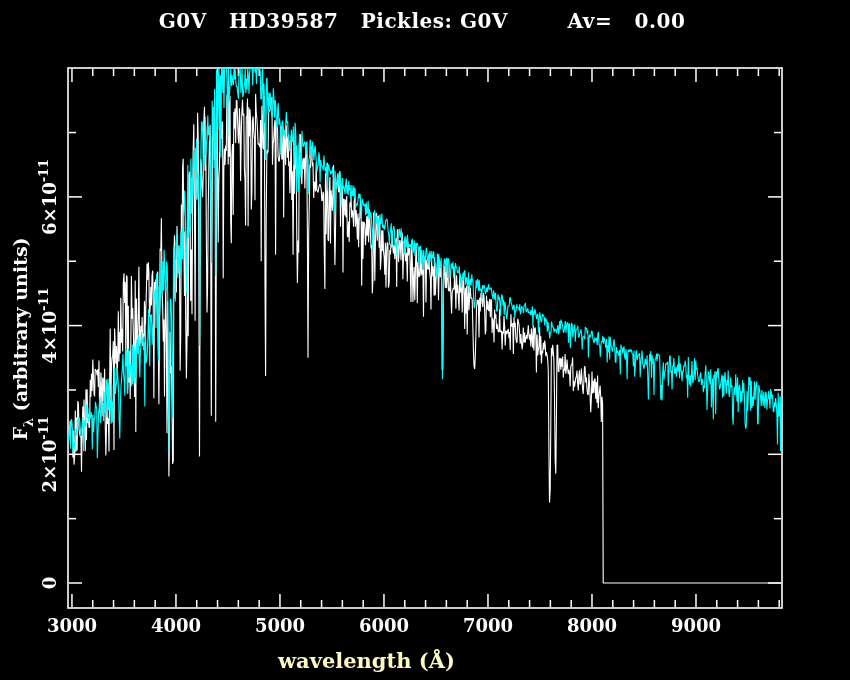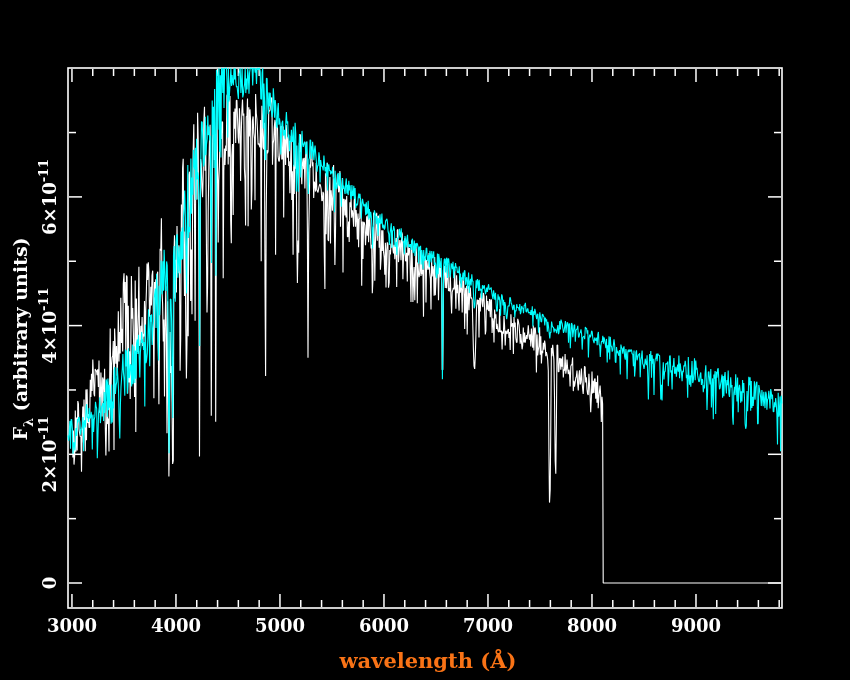--- a/index.html
+++ b/index.html
@@ -1,22 +1,22 @@
 <!DOCTYPE html>
 <html><head>
 <meta charset="utf-8">
 <style>
   html,body{margin:0;padding:0;background:#000;}
   .stage{position:relative;width:850px;height:680px;background:#000;overflow:hidden;
          font-family:"DejaVu Serif", serif;}
   .stage svg{position:absolute;left:0;top:0;}
   .title{position:absolute;left:72px;top:9px;width:700px;text-align:center;
          color:#fff;font-size:20px;font-weight:bold;white-space:pre;letter-spacing:0.5px;}
-  .xlabel{position:absolute;left:278px;top:648px;width:300px;text-align:center;
-          color:#f97316;font-size:21px;font-weight:bold;}
+  .xlabel{position:absolute;left:278px;top:648px;width:300px;text-align:left;
+          color:#fef9c3;font-size:21px;font-weight:bold;}
   .ylabel{position:absolute;left:-103px;top:326px;width:250px;height:26px;text-align:center;
           color:#fff;font-size:19px;font-weight:bold;transform:rotate(-90deg);white-space:pre;}
   .ylabel .sub{font-size:13px;vertical-align:-6px;}
   .ticktext{font-family:"DejaVu Serif",serif;font-weight:bold;fill:#ffffff;}
 </style>
 </head>
 <body>
 
 <div class="stage">
   <svg id="plot" width="850" height="680" viewBox="0 0 850 680">
@@ -114,15 +114,16 @@
       <text x="487.97552804078657" y="632" text-anchor="middle" font-size="18" class="ticktext">7000</text>
       <text x="591.9813546977422" y="632" text-anchor="middle" font-size="18" class="ticktext">8000</text>
       <text x="695.9871813546978" y="632" text-anchor="middle" font-size="18" class="ticktext">9000</text>
       <text x="56" y="583" text-anchor="middle" font-size="18" class="ticktext" transform="rotate(-90 56 583)"><tspan>0</tspan></text>
       <text x="56" y="454.3" text-anchor="middle" font-size="18" class="ticktext" transform="rotate(-90 56 454.3)"><tspan>2×10</tspan><tspan dy="-8" font-size="13">-11</tspan></text>
       <text x="56" y="325.6" text-anchor="middle" font-size="18" class="ticktext" transform="rotate(-90 56 325.6)"><tspan>4×10</tspan><tspan dy="-8" font-size="13">-11</tspan></text>
       <text x="56" y="196.90000000000003" text-anchor="middle" font-size="18" class="ticktext" transform="rotate(-90 56 196.90000000000003)"><tspan>6×10</tspan><tspan dy="-8" font-size="13">-11</tspan></text>
       <polyline points="72.8,457.6 73.4,430.4 74.0,464.6 74.7,455.4 75.3,410.5 75.9,451.8 76.5,417.5 77.2,450.5 77.8,401.0 78.4,403.6 79.0,429.1 79.6,433.2 80.3,436.6 80.9,436.2 81.5,471.8 82.1,431.8 82.8,406.4 83.4,442.4 84.0,399.6 84.6,425.0 85.3,451.3 85.9,389.4 86.5,440.3 87.1,389.2 87.8,423.1 88.4,413.9 89.0,427.4 89.6,427.5 90.3,379.8 90.9,397.1 91.5,373.8 92.1,390.9 92.8,359.4 93.4,374.6 94.0,393.6 94.6,396.3 95.2,369.1 95.9,370.5 96.5,370.8 97.1,375.1 97.7,369.3 98.4,386.9 99.0,360.5 99.6,412.7 100.2,403.9 100.9,372.4 101.5,389.3 102.1,416.4 102.7,377.5 103.4,380.2 104.0,401.2 104.6,368.7 105.2,422.6 105.9,455.5 106.5,425.7 107.1,401.3 107.7,424.1 108.4,418.6 109.0,451.5 109.6,384.9 110.2,328.5 110.9,400.8 111.5,365.2 112.1,357.4 112.7,356.0 113.3,341.0 114.0,449.9 114.6,328.6 115.2,343.8 115.8,363.7 116.5,346.0 117.1,375.8 117.7,359.7 118.3,311.3 119.0,361.5 119.6,332.1 120.2,353.4 120.8,297.8 121.5,343.1 122.1,328.8 122.7,351.5 123.3,283.9 124.0,273.2 124.6,302.9 125.2,281.9 125.8,357.1 126.5,275.6 127.1,276.9 127.7,393.5 128.3,305.7 128.9,382.6 129.6,351.2 130.2,399.1 130.8,351.1 131.4,276.1 132.1,318.8 132.7,308.0 133.3,331.0 133.9,353.3 134.6,397.0 135.2,280.4 135.8,432.1 136.4,298.5 137.1,352.0 137.7,337.5 138.3,313.5 138.9,266.7 139.6,346.0 140.2,342.6 140.8,325.8 141.4,339.8 142.1,317.1 142.7,346.1 143.3,333.7 143.9,336.6 144.5,301.1 145.2,341.9 145.8,309.7 146.4,290.7 147.0,263.5 147.7,280.1 148.3,262.2 148.9,271.5 149.5,316.7 150.2,307.5 150.8,286.7 151.4,305.6 152.0,275.5 152.7,270.7 153.3,309.0 153.9,398.2 154.5,282.0 155.2,289.0 155.8,279.2 156.4,291.5 157.0,275.7 157.7,271.7 158.3,343.1 158.9,404.2 159.5,339.8 160.1,248.8 160.8,250.5 161.4,218.2 162.0,291.3 162.6,303.5 163.3,341.4 163.9,319.6 164.5,396.4 165.1,326.9 165.8,286.2 166.4,339.6 167.0,433.2 167.6,301.2 168.3,400.6 168.9,476.6 169.5,437.2 170.1,332.0 170.8,373.0 171.4,365.9 172.0,402.2 172.6,464.0 173.3,460.6 173.9,255.0 174.5,235.2 175.1,298.6 175.8,259.8 176.4,292.6 177.0,225.9 177.6,262.1 178.2,273.3 178.9,245.3 179.5,256.0 180.1,370.8 180.7,337.8 181.4,204.4 182.0,253.7 182.6,168.1 183.2,158.7 183.9,248.8 184.5,296.1 185.1,231.6 185.7,319.6 186.4,378.5 187.0,341.6 187.6,212.3 188.2,336.3 188.9,175.2 189.5,171.7 190.1,213.0 190.7,300.9 191.4,249.5 192.0,314.3 192.6,206.1 193.2,149.4 193.8,124.2 194.5,211.2 195.1,320.8 195.7,176.8 196.3,148.2 197.0,199.6 197.6,112.8 198.2,137.9 198.8,258.8 199.5,456.4 200.1,285.7 200.7,159.0 201.3,163.7 202.0,187.7 202.6,197.2 203.2,176.6 203.8,121.5 204.5,106.7 205.1,170.7 205.7,125.3 206.3,228.7 207.0,312.4 207.6,285.3 208.2,211.8 208.8,169.9 209.4,143.7 210.1,124.7 210.7,244.6 211.3,415.7 211.9,243.0 212.6,140.6 213.2,126.2 213.8,115.1 214.4,159.9 215.1,138.4 215.7,421.8 216.3,261.3 216.9,105.8 217.6,167.7 218.2,242.6 218.8,180.8 219.4,166.8 220.1,130.4 220.7,131.4 221.3,139.0 221.9,121.6 222.6,122.2 223.2,278.2 223.8,171.6 224.4,148.5 225.0,165.0 225.7,145.4 226.3,151.0 226.9,95.6 227.5,94.2 228.2,164.4 228.8,99.7 229.4,156.7 230.0,95.9 230.7,220.9 231.3,243.2 231.9,156.1 232.5,144.1 233.2,215.1 233.8,111.7 234.4,128.8 235.0,108.4 235.7,143.0 236.3,100.5 236.9,100.3 237.5,117.7 238.2,137.5 238.8,143.4 239.4,108.2 240.0,123.0 240.6,181.1 241.3,132.3 241.9,110.6 242.5,99.6 243.1,115.7 243.8,113.6 244.4,168.5 245.0,179.6 245.6,225.6 246.3,116.5 246.9,117.1 247.5,98.4 248.1,226.3 248.8,107.2 249.4,136.5 250.0,109.4 250.6,121.6 251.3,209.6 251.9,189.8 252.5,120.6 253.1,116.4 253.8,133.0 254.4,138.6 255.0,200.2 255.6,94.1 256.3,113.5 256.9,119.0 257.5,130.1 258.1,144.5 258.7,143.5 259.4,145.5 260.0,147.2 260.6,119.9 261.2,261.3 261.9,105.8 262.5,116.9 263.1,147.1 263.7,149.3 264.4,122.7 265.0,285.3 265.6,376.0 266.2,214.8 266.9,150.2 267.5,153.4 268.1,151.1 268.7,112.2 269.4,110.8 270.0,110.2 270.6,103.6 271.2,98.4 271.9,97.6 272.5,164.8 273.1,143.7 273.7,139.8 274.3,127.0 275.0,119.9 275.6,254.8 276.2,121.4 276.8,126.9 277.5,127.0 278.1,156.4 278.7,160.8 279.3,161.4 280.0,151.8 280.6,127.1 281.2,126.1 281.8,159.5 282.5,158.3 283.1,126.4 283.7,217.4 284.3,134.4 285.0,142.3 285.6,165.0 286.2,124.7 286.8,136.1 287.5,157.7 288.1,136.7 288.7,166.1 289.3,161.3 289.9,193.3 290.6,162.1 291.2,135.8 291.8,200.1 292.4,171.3 293.1,254.7 293.7,164.7 294.3,193.9 294.9,140.6 295.6,168.7 296.2,163.6 296.8,238.6 297.4,282.9 298.1,240.4 298.7,252.7 299.3,142.7 299.9,152.2 300.6,134.3 301.2,171.3 301.8,184.2 302.4,164.1 303.1,158.2 303.7,169.1 304.3,157.7 304.9,188.4 305.5,161.0 306.2,141.8 306.8,155.5 307.4,233.7 308.0,357.8 308.7,234.5 309.3,203.5 309.9,164.4 310.5,167.8 311.2,146.3 311.8,152.8 312.4,166.3 313.0,162.2 313.7,198.1 314.3,181.6 314.9,184.3 315.5,191.6 316.2,162.9 316.8,189.8 317.4,191.1 318.0,192.4 318.7,188.1 319.3,185.6 319.9,183.9 320.5,185.7 321.2,189.3 321.8,200.6 322.4,200.7 323.0,191.9 323.6,193.7 324.3,253.8 324.9,289.1 325.5,173.2 326.1,234.3 326.8,196.0 327.4,162.8 328.0,239.5 328.6,241.1 329.3,192.2 329.9,176.9 330.5,243.5 331.1,190.3 331.8,200.3 332.4,210.8 333.0,189.4 333.6,164.9 334.3,222.4 334.9,264.9 335.5,233.5 336.1,182.8 336.8,186.8 337.4,174.6 338.0,177.8 338.6,192.3 339.2,190.6 339.9,171.1 340.5,226.7 341.1,193.7 341.7,189.4 342.4,178.0 343.0,272.5 343.6,198.9 344.2,199.6 344.9,215.5 345.5,199.5 346.1,217.6 346.7,196.0 347.4,236.7 348.0,236.6 348.6,221.5 349.2,241.9 349.9,202.2 350.5,207.2 351.1,198.4 351.7,217.8 352.4,210.2 353.0,214.9 353.6,226.7 354.2,200.6 354.8,196.7 355.5,226.8 356.1,210.0 356.7,217.8 357.3,239.5 358.0,213.6 358.6,247.3 359.2,219.2 359.8,218.3 360.5,198.1 361.1,213.1 361.7,285.7 362.3,221.4 363.0,259.1 363.6,222.1 364.2,222.4 364.8,225.4 365.5,245.2 366.1,233.8 366.7,216.2 367.3,235.8 368.0,215.2 368.6,242.2 369.2,215.3 369.8,218.0 370.4,233.7 371.1,248.4 371.7,244.7 372.3,293.3 372.9,280.3 373.6,212.6 374.2,234.4 374.8,280.7 375.4,242.7 376.1,221.7 376.7,212.7 377.3,240.8 377.9,216.6 378.6,215.8 379.2,247.8 379.8,219.6 380.4,269.7 381.1,258.0 381.7,230.3 382.3,251.1 382.9,230.3 383.6,252.4 384.2,257.8 384.8,274.7 385.4,242.8 386.0,287.5 386.7,250.2 387.3,242.4 387.9,243.9 388.5,287.8 389.2,282.5 389.8,249.9 390.4,254.4 391.0,243.5 391.7,247.5 392.3,231.2 392.9,248.6 393.5,253.5 394.2,244.8 394.8,259.2 395.4,247.0 396.0,238.0 396.7,287.0 397.3,229.9 397.9,229.6 398.5,262.1 399.2,249.8 399.8,240.0 400.4,244.6 401.0,260.2 401.7,232.2 402.3,234.1 402.9,279.3 403.5,256.5 404.1,251.6 404.8,238.3 405.4,260.3 406.0,261.2 406.6,252.7 407.3,281.6 407.9,241.4 408.5,255.4 409.1,248.6 409.8,248.5 410.4,276.9 411.0,302.0 411.6,240.4 412.3,259.3 412.9,301.9 413.5,282.4 414.1,267.0 414.8,300.3 415.4,271.5 416.0,247.1 416.6,254.4 417.3,303.2 417.9,262.4 418.5,272.3 419.1,277.3 419.7,272.5 420.4,250.2 421.0,276.1 421.6,256.5 422.2,274.3 422.9,269.8 423.5,316.7 424.1,256.4 424.7,259.1 425.4,258.6 426.0,302.4 426.6,259.9 427.2,264.2 427.9,269.8 428.5,268.1 429.1,253.0 429.7,272.5 430.4,278.7 431.0,309.6 431.6,258.8 432.2,276.4 432.9,266.2 433.5,270.5 434.1,295.8 434.7,257.1 435.3,295.2 436.0,280.2 436.6,273.4 437.2,271.9 437.8,262.1 438.5,300.2 439.1,270.7 439.7,261.0 440.3,277.4 441.0,268.0 441.6,270.0 442.2,369.7 442.8,369.7 443.5,283.2 444.1,268.0 444.7,265.9 445.3,288.1 446.0,267.1 446.6,288.2 447.2,276.6 447.8,264.0 448.5,291.1 449.1,288.1 449.7,291.4 450.3,273.8 450.9,295.7 451.6,313.6 452.2,292.1 452.8,290.0 453.4,287.8 454.1,289.4 454.7,269.6 455.3,288.3 455.9,308.8 456.6,275.3 457.2,293.3 457.8,284.7 458.4,298.1 459.1,310.6 459.7,275.5 460.3,292.6 460.9,283.6 461.6,289.7 462.2,312.6 462.8,281.6 463.4,274.8 464.1,294.8 464.7,328.9 465.3,287.8 465.9,313.4 466.6,286.1 467.2,334.4 467.8,298.9 468.4,286.0 469.0,310.2 469.7,293.7 470.3,287.5 470.9,298.5 471.5,297.5 472.2,299.9 472.8,325.1 473.4,349.3 474.0,365.8 474.7,369.0 475.3,356.0 475.9,335.1 476.5,308.2 477.2,299.5 477.8,304.4 478.4,299.9 479.0,337.5 479.7,297.7 480.3,311.4 480.9,294.1 481.5,292.3 482.2,302.8 482.8,307.1 483.4,292.9 484.0,296.3 484.6,309.7 485.3,334.5 485.9,330.6 486.5,295.4 487.1,309.6 487.8,301.1 488.4,310.2 489.0,310.9 489.6,299.1 490.3,317.2 490.9,299.9 491.5,299.8 492.1,332.9 492.8,318.4 493.4,322.3 494.0,342.5 494.6,309.5 495.3,318.5 495.9,314.3 496.5,328.9 497.1,323.9 497.8,329.6 498.4,331.5 499.0,332.1 499.6,308.9 500.2,332.0 500.9,331.5 501.5,330.7 502.1,349.5 502.7,331.6 503.4,333.7 504.0,316.0 504.6,326.1 505.2,345.5 505.9,330.8 506.5,331.9 507.1,334.0 507.7,330.5 508.4,329.0 509.0,337.9 509.6,331.9 510.2,350.0 510.9,314.3 511.5,326.4 512.1,325.7 512.7,323.1 513.4,353.9 514.0,317.0 514.6,327.2 515.2,322.6 515.8,337.6 516.5,342.5 517.1,342.3 517.7,318.8 518.3,320.8 519.0,324.8 519.6,332.6 520.2,343.6 520.8,334.1 521.5,342.1 522.1,349.3 522.7,345.1 523.3,327.5 524.0,342.5 524.6,332.5 525.2,342.7 525.8,338.6 526.5,335.2 527.1,338.9 527.7,332.5 528.3,325.3 529.0,335.9 529.6,339.6 530.2,334.3 530.8,346.4 531.4,328.6 532.1,339.5 532.7,347.7 533.3,325.6 533.9,350.4 534.6,328.5 535.2,327.6 535.8,334.5 536.4,372.5 537.1,334.6 537.7,355.5 538.3,350.1 538.9,346.4 539.6,327.3 540.2,354.8 540.8,336.2 541.4,363.5 542.1,350.9 542.7,353.2 543.3,342.9 543.9,349.7 544.6,340.5 545.2,344.3 545.8,356.1 546.4,352.0 547.1,355.0 547.7,359.9 548.3,370.7 548.9,449.5 549.5,502.6 550.2,489.6 550.8,425.2 551.4,347.9 552.0,356.1 552.7,344.9 553.3,352.3 553.9,359.9 554.5,396.7 555.2,460.9 555.8,473.8 556.4,422.8 557.0,345.2 557.7,345.0 558.3,371.7 558.9,371.6 559.5,358.5 560.2,358.4 560.8,369.7 561.4,358.5 562.0,366.7 562.7,356.5 563.3,377.5 563.9,369.2 564.5,370.7 565.1,354.1 565.8,373.7 566.4,369.4 567.0,359.6 567.6,368.0 568.3,374.3 568.9,369.7 569.5,372.9 570.1,386.6 570.8,366.4 571.4,364.6 572.0,364.9 572.6,357.5 573.3,391.1 573.9,380.7 574.5,386.7 575.1,383.0 575.8,377.7 576.4,376.4 577.0,370.6 577.6,383.2 578.3,390.4 578.9,375.5 579.5,370.3 580.1,384.6 580.7,382.9 581.4,368.5 582.0,380.8 582.6,388.3 583.2,393.9 583.9,380.7 584.5,366.2 585.1,367.1 585.7,382.4 586.4,377.3 587.0,389.5 587.6,393.8 588.2,395.1 588.9,373.7 589.5,384.0 590.1,395.6 590.7,412.3 591.4,397.2 592.0,371.4 592.6,393.4 593.2,380.8 593.9,392.9 594.5,379.2 595.1,378.6 595.7,398.7 596.3,382.1 597.0,402.8 597.6,375.5 598.2,408.3 598.8,398.3 599.5,391.1 600.1,385.5 600.7,396.2 601.3,422.1 602.0,396.8 602.6,403.7 603.2,583.0 603.8,583.0 604.5,583.0 605.1,583.0 605.7,583.0 606.3,583.0 607.0,583.0 607.6,583.0 608.2,583.0 608.8,583.0 609.5,583.0 610.1,583.0 610.7,583.0 611.3,583.0 612.0,583.0 612.6,583.0 613.2,583.0 613.8,583.0 614.4,583.0 615.1,583.0 615.7,583.0 616.3,583.0 616.9,583.0 617.6,583.0 618.2,583.0 618.8,583.0 619.4,583.0 620.1,583.0 620.7,583.0 621.3,583.0 621.9,583.0 622.6,583.0 623.2,583.0 623.8,583.0 624.4,583.0 625.1,583.0 625.7,583.0 626.3,583.0 626.9,583.0 627.6,583.0 628.2,583.0 628.8,583.0 629.4,583.0 630.0,583.0 630.7,583.0 631.3,583.0 631.9,583.0 632.5,583.0 633.2,583.0 633.8,583.0 634.4,583.0 635.0,583.0 635.7,583.0 636.3,583.0 636.9,583.0 637.5,583.0 638.2,583.0 638.8,583.0 639.4,583.0 640.0,583.0 640.7,583.0 641.3,583.0 641.9,583.0 642.5,583.0 643.2,583.0 643.8,583.0 644.4,583.0 645.0,583.0 645.6,583.0 646.3,583.0 646.9,583.0 647.5,583.0 648.1,583.0 648.8,583.0 649.4,583.0 650.0,583.0 650.6,583.0 651.3,583.0 651.9,583.0 652.5,583.0 653.1,583.0 653.8,583.0 654.4,583.0 655.0,583.0 655.6,583.0 656.3,583.0 656.9,583.0 657.5,583.0 658.1,583.0 658.8,583.0 659.4,583.0 660.0,583.0 660.6,583.0 661.2,583.0 661.9,583.0 662.5,583.0 663.1,583.0 663.7,583.0 664.4,583.0 665.0,583.0 665.6,583.0 666.2,583.0 666.9,583.0 667.5,583.0 668.1,583.0 668.7,583.0 669.4,583.0 670.0,583.0 670.6,583.0 671.2,583.0 671.9,583.0 672.5,583.0 673.1,583.0 673.7,583.0 674.4,583.0 675.0,583.0 675.6,583.0 676.2,583.0 676.9,583.0 677.5,583.0 678.1,583.0 678.7,583.0 679.3,583.0 680.0,583.0 680.6,583.0 681.2,583.0 681.8,583.0 682.5,583.0 683.1,583.0 683.7,583.0 684.3,583.0 685.0,583.0 685.6,583.0 686.2,583.0 686.8,583.0 687.5,583.0 688.1,583.0 688.7,583.0 689.3,583.0 690.0,583.0 690.6,583.0 691.2,583.0 691.8,583.0 692.5,583.0 693.1,583.0 693.7,583.0 694.3,583.0 694.9,583.0 695.6,583.0 696.2,583.0 696.8,583.0 697.4,583.0 698.1,583.0 698.7,583.0 699.3,583.0 699.9,583.0 700.6,583.0 701.2,583.0 701.8,583.0 702.4,583.0 703.1,583.0 703.7,583.0 704.3,583.0 704.9,583.0 705.6,583.0 706.2,583.0 706.8,583.0 707.4,583.0 708.1,583.0 708.7,583.0 709.3,583.0 709.9,583.0 710.5,583.0 711.2,583.0 711.8,583.0 712.4,583.0 713.0,583.0 713.7,583.0 714.3,583.0 714.9,583.0 715.5,583.0 716.2,583.0 716.8,583.0 717.4,583.0 718.0,583.0 718.7,583.0 719.3,583.0 719.9,583.0 720.5,583.0 721.2,583.0 721.8,583.0 722.4,583.0 723.0,583.0 723.7,583.0 724.3,583.0 724.9,583.0 725.5,583.0 726.1,583.0 726.8,583.0 727.4,583.0 728.0,583.0 728.6,583.0 729.3,583.0 729.9,583.0 730.5,583.0 731.1,583.0 731.8,583.0 732.4,583.0 733.0,583.0 733.6,583.0 734.3,583.0 734.9,583.0 735.5,583.0 736.1,583.0 736.8,583.0 737.4,583.0 738.0,583.0 738.6,583.0 739.3,583.0 739.9,583.0 740.5,583.0 741.1,583.0 741.7,583.0 742.4,583.0 743.0,583.0 743.6,583.0 744.2,583.0 744.9,583.0 745.5,583.0 746.1,583.0 746.7,583.0 747.4,583.0 748.0,583.0 748.6,583.0 749.2,583.0 749.9,583.0 750.5,583.0 751.1,583.0 751.7,583.0 752.4,583.0 753.0,583.0 753.6,583.0 754.2,583.0 754.9,583.0 755.5,583.0 756.1,583.0 756.7,583.0 757.4,583.0 758.0,583.0 758.6,583.0 759.2,583.0 759.8,583.0 760.5,583.0 761.1,583.0 761.7,583.0 762.3,583.0 763.0,583.0 763.6,583.0 764.2,583.0 764.8,583.0 765.5,583.0 766.1,583.0 766.7,583.0 767.3,583.0 768.0,583.0 768.6,583.0 769.2,583.0 769.8,583.0 770.5,583.0 771.1,583.0 771.7,583.0 772.3,583.0 773.0,583.0 773.6,583.0 774.2,583.0 774.8,583.0 775.4,583.0 776.1,583.0 776.7,583.0 777.3,583.0 777.9,583.0 778.6,583.0 779.2,583.0 779.8,583.0 780.4,583.0 781.1,583.0 781.7,583.0" fill="none" stroke="#ffffff" stroke-width="1.1" stroke-linejoin="bevel"></polyline>
       <polyline points="68.0,435.4 68.6,440.6 69.2,432.9 69.9,420.9 70.5,448.8 71.1,419.6 71.7,419.5 72.4,428.9 73.0,453.8 73.6,443.4 74.2,442.3 74.9,450.4 75.5,434.0 76.1,428.0 76.7,436.0 77.4,418.9 78.0,422.4 78.6,417.1 79.2,418.1 79.9,422.2 80.5,434.6 81.1,429.8 81.7,428.7 82.4,426.3 83.0,417.1 83.6,451.3 84.2,422.4 84.8,420.1 85.5,427.5 86.1,407.3 86.7,404.2 87.3,417.4 88.0,417.4 88.6,421.9 89.2,408.0 89.8,418.2 90.5,417.9 91.1,411.9 91.7,415.8 92.3,449.6 93.0,414.6 93.6,432.0 94.2,419.8 94.8,416.9 95.5,401.9 96.1,406.3 96.7,408.5 97.3,458.3 98.0,434.2 98.6,412.7 99.2,407.5 99.8,397.2 100.4,423.1 101.1,414.5 101.7,406.2 102.3,405.8 102.9,402.9 103.6,421.0 104.2,392.1 104.8,412.9 105.4,405.2 106.1,379.4 106.7,382.1 107.3,416.8 107.9,378.6 108.6,410.2 109.2,384.8 109.8,407.8 110.4,399.5 111.1,423.7 111.7,384.4 112.3,422.5 112.9,401.6 113.6,408.4 114.2,370.1 114.8,367.0 115.4,393.9 116.1,385.2 116.7,382.1 117.3,367.7 117.9,377.7 118.5,388.8 119.2,420.5 119.8,438.5 120.4,404.9 121.0,387.0 121.7,376.6 122.3,369.0 122.9,354.1 123.5,372.9 124.2,380.9 124.8,395.8 125.4,349.5 126.0,366.4 126.7,350.4 127.3,393.7 127.9,383.6 128.5,348.3 129.2,378.1 129.8,374.4 130.4,364.3 131.0,365.9 131.7,386.5 132.3,344.5 132.9,384.2 133.5,378.4 134.1,346.3 134.8,383.0 135.4,350.6 136.0,378.7 136.6,343.3 137.3,339.4 137.9,354.0 138.5,334.7 139.1,354.5 139.8,377.6 140.4,351.9 141.0,345.8 141.6,331.9 142.3,343.0 142.9,339.3 143.5,350.0 144.1,342.1 144.8,406.4 145.4,324.4 146.0,363.1 146.6,360.3 147.3,353.1 147.9,337.5 148.5,309.2 149.1,330.6 149.7,366.3 150.4,315.0 151.0,321.6 151.6,314.4 152.2,344.9 152.9,329.5 153.5,321.0 154.1,298.7 154.7,293.8 155.4,288.6 156.0,328.1 156.6,273.7 157.2,291.7 157.9,341.0 158.5,360.5 159.1,285.7 159.7,315.1 160.4,299.8 161.0,260.5 161.6,271.1 162.2,294.3 162.9,261.3 163.5,290.8 164.1,249.7 164.7,265.7 165.3,289.7 166.0,290.9 166.6,261.4 167.2,265.3 167.8,299.8 168.5,400.1 169.1,453.2 169.7,362.2 170.3,298.9 171.0,299.6 171.6,321.1 172.2,384.7 172.8,417.9 173.5,255.3 174.1,246.1 174.7,270.0 175.3,301.8 176.0,242.0 176.6,235.5 177.2,234.2 177.8,277.8 178.5,260.8 179.1,246.4 179.7,270.5 180.3,273.5 181.0,231.6 181.6,260.1 182.2,227.5 182.8,259.2 183.4,218.1 184.1,208.1 184.7,190.6 185.3,214.9 185.9,240.6 186.6,293.4 187.2,236.6 187.8,164.9 188.4,238.0 189.1,226.7 189.7,232.2 190.3,227.3 190.9,158.5 191.6,213.7 192.2,177.6 192.8,194.8 193.4,149.7 194.1,165.3 194.7,169.4 195.3,147.8 195.9,200.1 196.6,138.8 197.2,179.4 197.8,172.4 198.4,177.1 199.0,206.6 199.7,346.1 200.3,194.7 200.9,154.4 201.5,121.6 202.2,122.2 202.8,139.3 203.4,166.6 204.0,164.7 204.7,155.9 205.3,116.7 205.9,155.3 206.5,144.4 207.2,138.7 207.8,115.4 208.4,135.1 209.0,126.6 209.7,140.4 210.3,135.7 210.9,216.0 211.5,263.1 212.2,100.6 212.8,134.8 213.4,106.7 214.0,167.9 214.6,89.1 215.3,141.8 215.9,275.8 216.5,69.9 217.1,74.3 217.8,129.8 218.4,75.8 219.0,68.2 219.6,151.8 220.3,75.3 220.9,157.5 221.5,68.2 222.1,68.2 222.8,93.1 223.4,68.2 224.0,108.1 224.6,68.2 225.3,68.2 225.9,68.2 226.5,68.2 227.1,83.4 227.8,137.6 228.4,68.2 229.0,101.4 229.6,91.7 230.2,81.8 230.9,68.2 231.5,86.0 232.1,75.0 232.7,81.7 233.4,85.3 234.0,68.2 234.6,79.5 235.2,68.2 235.9,82.8 236.5,87.3 237.1,86.1 237.7,92.8 238.4,98.9 239.0,73.9 239.6,71.3 240.2,68.2 240.9,92.9 241.5,84.1 242.1,68.2 242.7,97.4 243.4,94.4 244.0,87.7 244.6,84.2 245.2,68.2 245.8,93.1 246.5,78.5 247.1,89.5 247.7,68.2 248.3,75.1 249.0,93.8 249.6,72.6 250.2,68.2 250.8,68.2 251.5,68.2 252.1,68.2 252.7,85.6 253.3,68.2 254.0,68.2 254.6,68.2 255.2,72.6 255.8,68.2 256.5,83.9 257.1,68.2 257.7,68.2 258.3,69.7 259.0,68.2 259.6,68.2 260.2,71.2 260.8,98.6 261.5,99.3 262.1,72.7 262.7,68.2 263.3,128.5 263.9,83.6 264.6,101.4 265.2,159.4 265.8,159.8 266.4,78.3 267.1,78.5 267.7,103.8 268.3,114.1 268.9,92.4 269.6,106.5 270.2,92.7 270.8,103.9 271.4,111.0 272.1,117.2 272.7,110.9 273.3,88.2 273.9,98.2 274.6,117.8 275.2,100.0 275.8,105.6 276.4,126.0 277.1,128.1 277.7,108.5 278.3,103.0 278.9,124.8 279.5,118.3 280.2,124.2 280.8,154.6 281.4,134.5 282.0,122.9 282.7,120.7 283.3,135.4 283.9,134.9 284.5,129.8 285.2,138.8 285.8,121.7 286.4,112.0 287.0,123.7 287.7,121.2 288.3,138.1 288.9,134.4 289.5,151.3 290.2,140.7 290.8,141.7 291.4,129.8 292.0,142.0 292.7,141.2 293.3,126.4 293.9,166.5 294.5,147.5 295.1,122.7 295.8,133.7 296.4,191.4 297.0,145.5 297.6,168.0 298.3,191.8 298.9,150.7 299.5,134.1 300.1,152.1 300.8,177.5 301.4,153.7 302.0,130.9 302.6,143.2 303.3,147.0 303.9,144.3 304.5,141.7 305.1,143.0 305.8,154.1 306.4,146.7 307.0,141.4 307.6,174.7 308.3,194.0 308.9,159.6 309.5,157.6 310.1,139.8 310.7,140.4 311.4,158.9 312.0,155.5 312.6,141.8 313.2,148.9 313.9,160.2 314.5,149.5 315.1,145.6 315.7,153.9 316.4,161.7 317.0,171.7 317.6,166.2 318.2,165.4 318.9,152.2 319.5,156.9 320.1,182.6 320.7,160.1 321.4,165.9 322.0,166.3 322.6,166.8 323.2,170.4 323.9,155.5 324.5,163.6 325.1,171.2 325.7,167.0 326.4,176.4 327.0,162.7 327.6,190.5 328.2,166.1 328.8,164.3 329.5,171.0 330.1,170.1 330.7,174.4 331.3,171.4 332.0,173.4 332.6,166.7 333.2,176.6 333.8,178.8 334.5,212.2 335.1,170.7 335.7,182.1 336.3,189.0 337.0,188.0 337.6,174.8 338.2,173.0 338.8,184.3 339.5,186.1 340.1,172.4 340.7,188.8 341.3,206.8 342.0,187.7 342.6,178.3 343.2,188.8 343.8,185.6 344.4,189.8 345.1,193.9 345.7,183.3 346.3,178.4 346.9,193.6 347.6,184.8 348.2,195.1 348.8,180.8 349.4,190.5 350.1,185.4 350.7,198.5 351.3,199.1 351.9,185.0 352.6,196.0 353.2,195.3 353.8,185.8 354.4,198.8 355.1,188.1 355.7,207.8 356.3,203.6 356.9,205.4 357.6,204.3 358.2,197.7 358.8,193.6 359.4,198.1 360.0,193.8 360.7,202.4 361.3,218.6 361.9,204.9 362.5,198.8 363.2,202.8 363.8,206.1 364.4,205.9 365.0,203.8 365.7,215.3 366.3,202.2 366.9,214.3 367.5,212.2 368.2,200.8 368.8,219.7 369.4,209.0 370.0,218.1 370.7,211.7 371.3,216.3 371.9,226.8 372.5,248.4 373.2,227.7 373.8,224.9 374.4,210.3 375.0,213.1 375.6,215.3 376.3,224.2 376.9,216.1 377.5,219.5 378.1,236.0 378.8,218.0 379.4,223.3 380.0,214.4 380.6,224.1 381.3,222.8 381.9,213.6 382.5,226.5 383.1,228.4 383.8,224.5 384.4,229.6 385.0,227.9 385.6,221.1 386.3,219.8 386.9,218.9 387.5,222.7 388.1,231.5 388.8,234.2 389.4,245.0 390.0,233.1 390.6,229.5 391.3,223.2 391.9,248.0 392.5,231.0 393.1,230.4 393.7,226.0 394.4,229.3 395.0,246.5 395.6,246.1 396.2,241.8 396.9,254.9 397.5,238.5 398.1,237.4 398.7,238.3 399.4,228.8 400.0,233.6 400.6,237.5 401.2,228.4 401.9,238.7 402.5,240.4 403.1,240.9 403.7,242.6 404.4,254.2 405.0,236.1 405.6,240.1 406.2,247.4 406.9,238.5 407.5,234.8 408.1,245.3 408.7,247.4 409.3,244.3 410.0,247.1 410.6,244.1 411.2,250.0 411.8,240.5 412.5,238.8 413.1,253.1 413.7,249.9 414.3,240.5 415.0,255.9 415.6,243.4 416.2,248.3 416.8,243.1 417.5,244.1 418.1,247.5 418.7,263.7 419.3,246.5 420.0,250.3 420.6,245.7 421.2,264.6 421.8,250.1 422.5,256.5 423.1,269.2 423.7,250.1 424.3,260.1 424.9,260.5 425.6,256.1 426.2,248.0 426.8,248.4 427.4,261.2 428.1,256.3 428.7,255.0 429.3,267.2 429.9,250.8 430.6,255.6 431.2,262.4 431.8,251.1 432.4,258.3 433.1,256.7 433.7,251.3 434.3,264.9 434.9,262.5 435.6,264.0 436.2,276.1 436.8,278.2 437.4,253.6 438.1,274.2 438.7,253.9 439.3,258.0 439.9,267.8 440.5,265.3 441.2,258.0 441.8,285.1 442.4,379.2 443.0,326.4 443.7,265.8 444.3,259.4 444.9,258.7 445.5,272.4 446.2,259.5 446.8,257.8 447.4,278.0 448.0,258.7 448.7,258.8 449.3,265.3 449.9,277.5 450.5,274.2 451.2,263.4 451.8,264.8 452.4,269.1 453.0,261.8 453.7,278.2 454.3,266.5 454.9,271.3 455.5,263.0 456.1,267.3 456.8,266.9 457.4,272.8 458.0,271.4 458.6,273.1 459.3,266.3 459.9,280.6 460.5,273.5 461.1,287.7 461.8,277.2 462.4,279.0 463.0,272.6 463.6,280.7 464.3,271.0 464.9,270.5 465.5,284.7 466.1,278.5 466.8,277.2 467.4,288.6 468.0,282.1 468.6,272.6 469.3,293.0 469.9,282.2 470.5,278.8 471.1,285.4 471.8,274.3 472.4,281.3 473.0,281.0 473.6,298.0 474.2,308.3 474.9,305.8 475.5,293.7 476.1,280.2 476.7,288.1 477.4,279.1 478.0,281.7 478.6,290.9 479.2,279.7 479.9,290.6 480.5,289.4 481.1,289.0 481.7,298.7 482.4,285.2 483.0,288.9 483.6,287.1 484.2,285.2 484.9,289.8 485.5,294.2 486.1,291.7 486.7,287.7 487.4,292.0 488.0,287.0 488.6,284.2 489.2,289.8 489.8,288.6 490.5,289.1 491.1,287.3 491.7,291.7 492.3,295.7 493.0,299.2 493.6,290.3 494.2,294.5 494.8,299.6 495.5,292.7 496.1,303.8 496.7,311.5 497.3,310.8 498.0,294.3 498.6,299.6 499.2,296.7 499.8,300.8 500.5,315.8 501.1,301.1 501.7,294.3 502.3,296.2 503.0,305.5 503.6,299.8 504.2,315.0 504.8,302.0 505.4,305.0 506.1,314.6 506.7,319.2 507.3,314.8 507.9,306.2 508.6,305.8 509.2,306.3 509.8,297.5 510.4,297.8 511.1,303.1 511.7,304.1 512.3,307.5 512.9,310.0 513.6,305.2 514.2,305.0 514.8,317.4 515.4,310.3 516.1,311.3 516.7,304.2 517.3,307.4 517.9,307.3 518.6,308.0 519.2,310.6 519.8,304.1 520.4,314.1 521.0,312.0 521.7,306.0 522.3,307.9 522.9,308.2 523.5,313.3 524.2,305.2 524.8,305.1 525.4,302.8 526.0,311.4 526.7,312.1 527.3,308.8 527.9,308.7 528.5,312.9 529.2,312.6 529.8,312.1 530.4,315.0 531.0,310.0 531.7,315.3 532.3,306.3 532.9,326.4 533.5,311.2 534.2,315.0 534.8,308.9 535.4,311.3 536.0,315.6 536.7,319.2 537.3,314.2 537.9,314.1 538.5,332.8 539.1,321.0 539.8,312.3 540.4,316.7 541.0,321.6 541.6,322.0 542.3,314.5 542.9,314.3 543.5,316.3 544.1,317.1 544.8,325.4 545.4,317.7 546.0,321.4 546.6,319.4 547.3,331.6 547.9,321.8 548.5,326.2 549.1,332.1 549.8,338.5 550.4,332.4 551.0,332.4 551.6,321.6 552.3,325.7 552.9,327.2 553.5,327.2 554.1,332.5 554.7,328.7 555.4,330.1 556.0,330.1 556.6,333.1 557.2,329.2 557.9,325.0 558.5,334.1 559.1,331.9 559.7,321.0 560.4,329.5 561.0,319.6 561.6,321.8 562.2,323.7 562.9,328.5 563.5,332.8 564.1,331.1 564.7,326.5 565.4,321.0 566.0,332.7 566.6,326.3 567.2,322.4 567.9,323.1 568.5,342.8 569.1,324.6 569.7,323.6 570.3,348.3 571.0,333.2 571.6,323.0 572.2,325.0 572.8,337.3 573.5,331.1 574.1,325.3 574.7,324.7 575.3,341.8 576.0,330.0 576.6,329.3 577.2,328.9 577.8,325.9 578.5,337.2 579.1,337.0 579.7,333.3 580.3,332.4 581.0,329.3 581.6,334.0 582.2,349.6 582.8,337.5 583.5,336.7 584.1,336.1 584.7,339.2 585.3,327.1 585.9,328.4 586.6,328.4 587.2,333.6 587.8,330.3 588.4,357.4 589.1,338.1 589.7,334.7 590.3,337.2 590.9,335.6 591.6,330.9 592.2,331.9 592.8,338.0 593.4,340.8 594.1,343.2 594.7,337.5 595.3,339.3 595.9,340.9 596.6,337.7 597.2,345.1 597.8,334.3 598.4,332.0 599.1,344.9 599.7,344.8 600.3,356.9 600.9,346.5 601.5,341.2 602.2,341.8 602.8,335.7 603.4,343.7 604.0,337.4 604.7,340.0 605.3,344.3 605.9,348.2 606.5,338.9 607.2,362.6 607.8,345.2 608.4,352.5 609.0,336.3 609.7,359.6 610.3,336.9 610.9,346.3 611.5,345.8 612.2,351.6 612.8,350.2 613.4,344.7 614.0,339.4 614.7,345.8 615.3,362.0 615.9,362.7 616.5,347.1 617.2,353.2 617.8,350.9 618.4,354.5 619.0,355.7 619.6,350.1 620.3,374.6 620.9,344.6 621.5,347.6 622.1,348.3 622.8,353.7 623.4,348.5 624.0,346.3 624.6,356.5 625.3,359.6 625.9,349.1 626.5,354.8 627.1,379.2 627.8,351.9 628.4,349.6 629.0,352.1 629.6,349.5 630.3,351.5 630.9,350.0 631.5,349.8 632.1,353.8 632.8,354.2 633.4,366.3 634.0,350.5 634.6,376.6 635.2,368.7 635.9,352.4 636.5,350.4 637.1,360.3 637.7,357.7 638.4,354.7 639.0,354.5 639.6,353.3 640.2,377.3 640.9,360.4 641.5,356.9 642.1,350.5 642.7,363.5 643.4,365.3 644.0,368.9 644.6,365.4 645.2,358.7 645.9,363.0 646.5,365.0 647.1,355.2 647.7,373.9 648.4,399.6 649.0,374.2 649.6,354.1 650.2,360.9 650.8,351.1 651.5,377.7 652.1,355.0 652.7,363.7 653.3,358.7 654.0,395.1 654.6,364.7 655.2,359.2 655.8,358.5 656.5,353.7 657.1,361.3 657.7,353.6 658.3,354.5 659.0,355.4 659.6,355.5 660.2,376.4 660.8,399.6 661.5,384.8 662.1,400.5 662.7,373.3 663.3,362.2 664.0,379.4 664.6,372.0 665.2,371.2 665.8,363.5 666.4,364.0 667.1,363.5 667.7,361.6 668.3,386.1 668.9,373.8 669.6,356.4 670.2,355.5 670.8,372.6 671.4,370.3 672.1,389.4 672.7,365.7 673.3,366.6 673.9,358.1 674.6,373.5 675.2,373.2 675.8,366.9 676.4,376.8 677.1,368.4 677.7,364.6 678.3,371.8 678.9,355.4 679.6,378.3 680.2,363.4 680.8,368.9 681.4,372.2 682.1,381.1 682.7,370.9 683.3,372.2 683.9,365.3 684.5,366.5 685.2,360.7 685.8,366.1 686.4,378.1 687.0,374.8 687.7,397.7 688.3,356.9 688.9,375.6 689.5,384.7 690.2,375.4 690.8,386.7 691.4,375.7 692.0,361.1 692.7,383.1 693.3,380.8 693.9,373.3 694.5,358.2 695.2,380.3 695.8,360.5 696.4,369.6 697.0,367.9 697.7,375.4 698.3,379.1 698.9,381.9 699.5,381.1 700.1,375.1 700.8,372.5 701.4,385.0 702.0,379.4 702.6,379.5 703.3,392.1 703.9,385.2 704.5,388.4 705.1,373.7 705.8,365.3 706.4,382.3 707.0,410.0 707.6,391.7 708.3,372.2 708.9,371.5 709.5,379.8 710.1,384.4 710.8,369.0 711.4,407.6 712.0,388.4 712.6,378.4 713.3,419.3 713.9,374.5 714.5,378.6 715.1,371.1 715.7,414.0 716.4,371.8 717.0,377.7 717.6,369.5 718.2,368.2 718.9,381.2 719.5,389.2 720.1,388.1 720.7,383.6 721.4,379.3 722.0,374.6 722.6,397.8 723.2,376.0 723.9,396.2 724.5,376.5 725.1,372.1 725.7,384.4 726.4,393.4 727.0,379.9 727.6,385.3 728.2,370.5 728.9,393.8 729.5,396.9 730.1,387.6 730.7,377.2 731.3,387.5 732.0,384.9 732.6,416.7 733.2,424.7 733.8,393.0 734.5,386.7 735.1,395.1 735.7,374.2 736.3,386.3 737.0,401.5 737.6,377.4 738.2,412.3 738.8,389.2 739.5,384.8 740.1,390.9 740.7,402.8 741.3,391.2 742.0,401.5 742.6,380.0 743.2,392.8 743.8,382.9 744.5,399.1 745.1,423.7 745.7,428.8 746.3,425.9 747.0,390.9 747.6,411.3 748.2,398.9 748.8,376.7 749.4,385.3 750.1,377.3 750.7,410.8 751.3,381.0 751.9,408.0 752.6,396.8 753.2,406.0 753.8,397.0 754.4,381.2 755.1,399.7 755.7,387.4 756.3,382.9 756.9,381.7 757.6,424.0 758.2,423.4 758.8,385.0 759.4,388.6 760.1,393.3 760.7,397.8 761.3,405.9 761.9,390.1 762.6,398.9 763.2,406.3 763.8,391.8 764.4,400.4 765.0,408.1 765.7,391.7 766.3,394.2 766.9,409.8 767.5,399.9 768.2,398.1 768.8,390.9 769.4,398.5 770.0,408.4 770.7,389.1 771.3,392.7 771.9,399.3 772.5,394.4 773.2,411.5 773.8,411.9 774.4,402.4 775.0,407.1 775.7,398.1 776.3,404.5 776.9,414.4 777.5,444.4 778.2,392.8 778.8,416.7 779.4,412.9 780.0,396.6 780.6,451.2 781.3,395.5 781.9,403.5" fill="none" stroke="#00ffff" stroke-width="1.1" stroke-linejoin="bevel"></polyline>
     </svg>
+  <div class="title">G0V   HD39587   Pickles: G0V        Av=   0.00</div>
   <div class="ylabel"><span>F</span><span class="sub">λ</span><span> (arbitrary units)</span></div>
   <div class="xlabel">wavelength (Å)</div>
 </div>
 
 </body></html>

